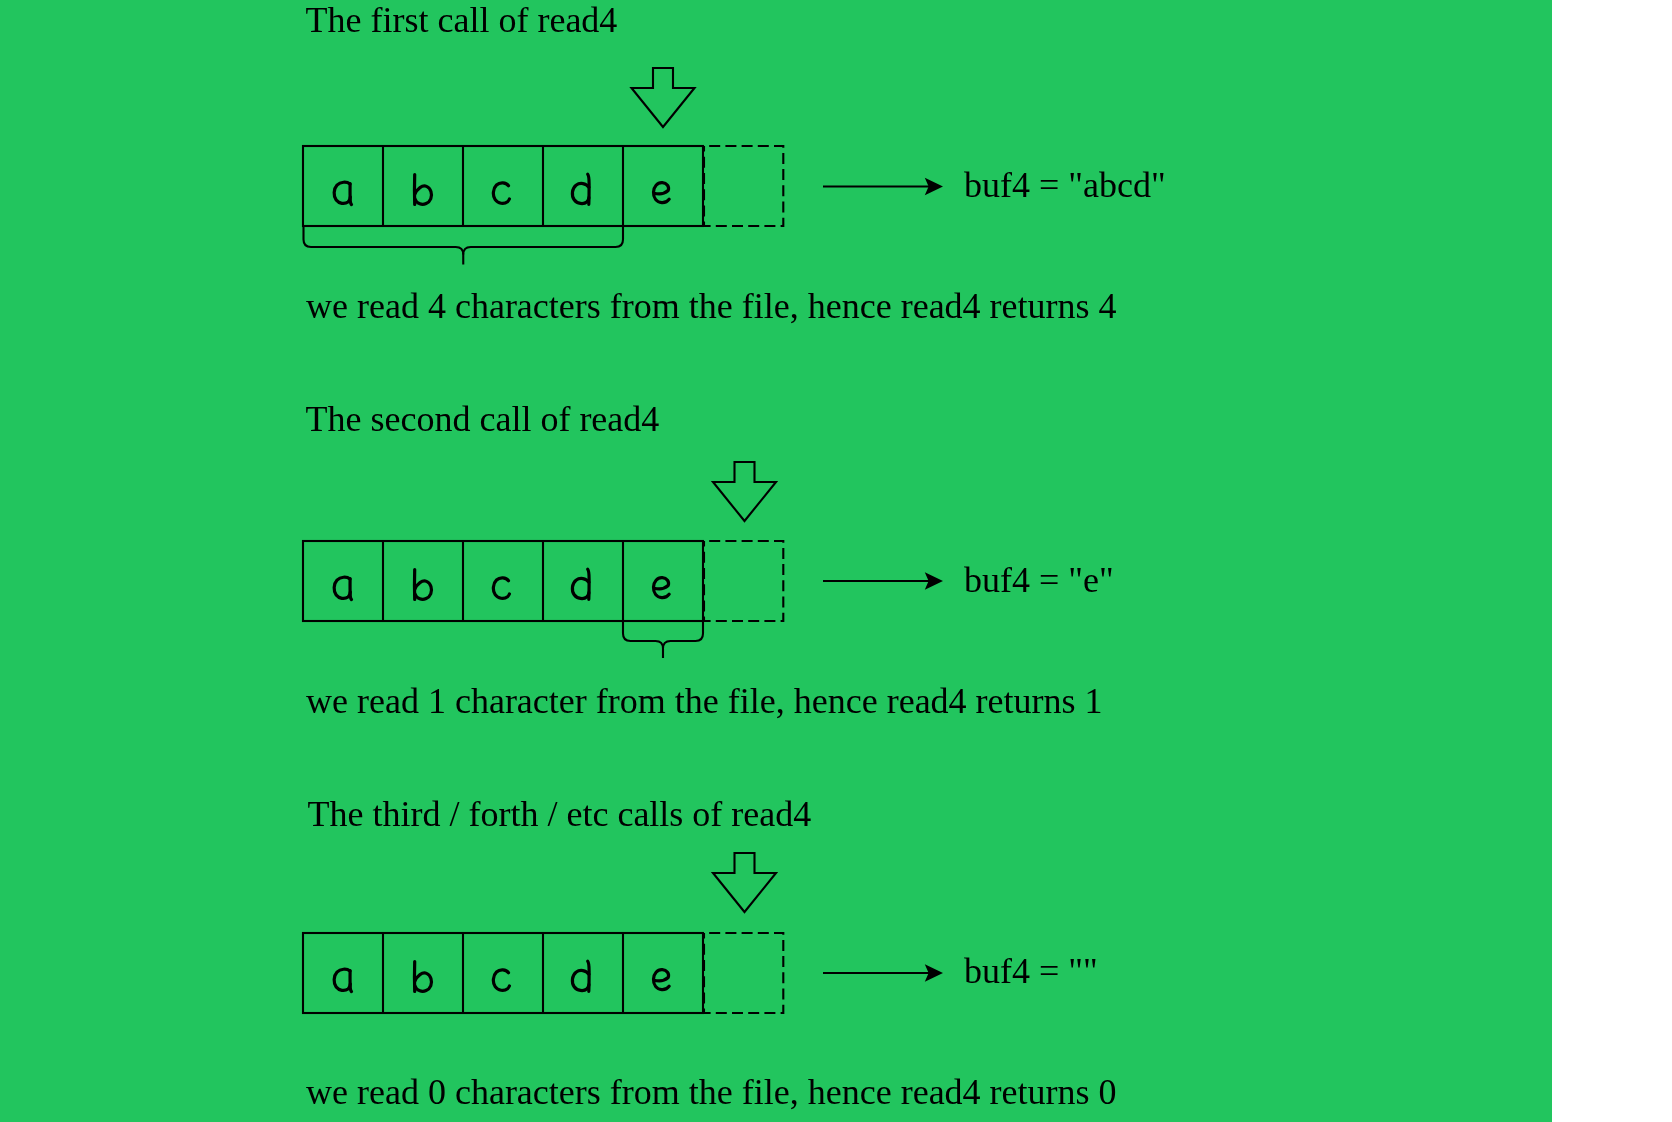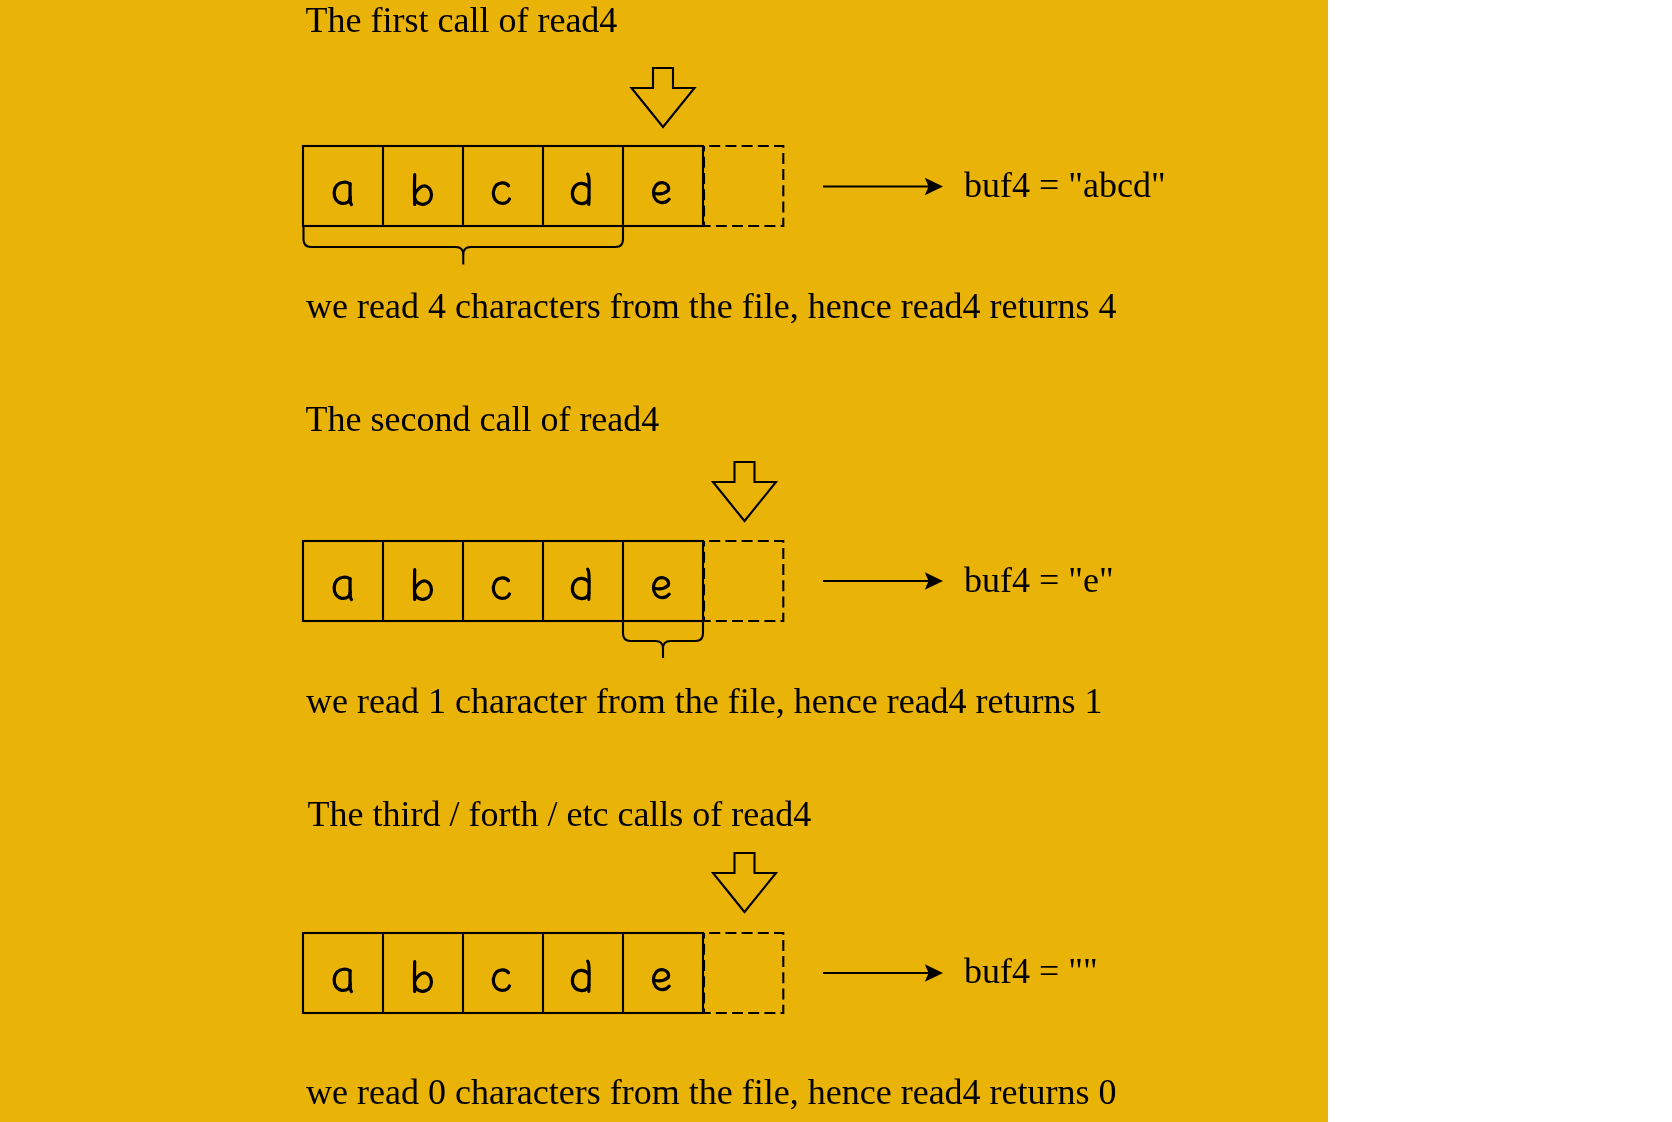--- a/index.html
+++ b/index.html
@@ -1,16 +1,16 @@
 <!DOCTYPE html>
 <html><head>
 <meta charset="utf-8">
 <style>
   html,body{margin:0;padding:0;background:#ffffff;}
-  .page{position:relative;width:1328px;height:1122px;background:#eab308;overflow:hidden;}
+  .page{position:relative;width:1552px;height:1122px;background:#22c55e;overflow:hidden;}
   svg text{font-family:"Liberation Serif", serif;font-size:36px;fill:#000;}
 </style>
 </head>
 <body>
 <div class="page">
 <svg width="1672" height="1122" viewBox="0 0 1672 1122">
 <defs>
 <g id="dnarrow" fill="none" stroke="#000" stroke-width="2.1" stroke-linejoin="miter">
   <path d="M -10,0 L 10,0 L 10,20 L 31.5,20 L 0,59 L -31.5,20 L -10,20 Z"></path>
 </g>

